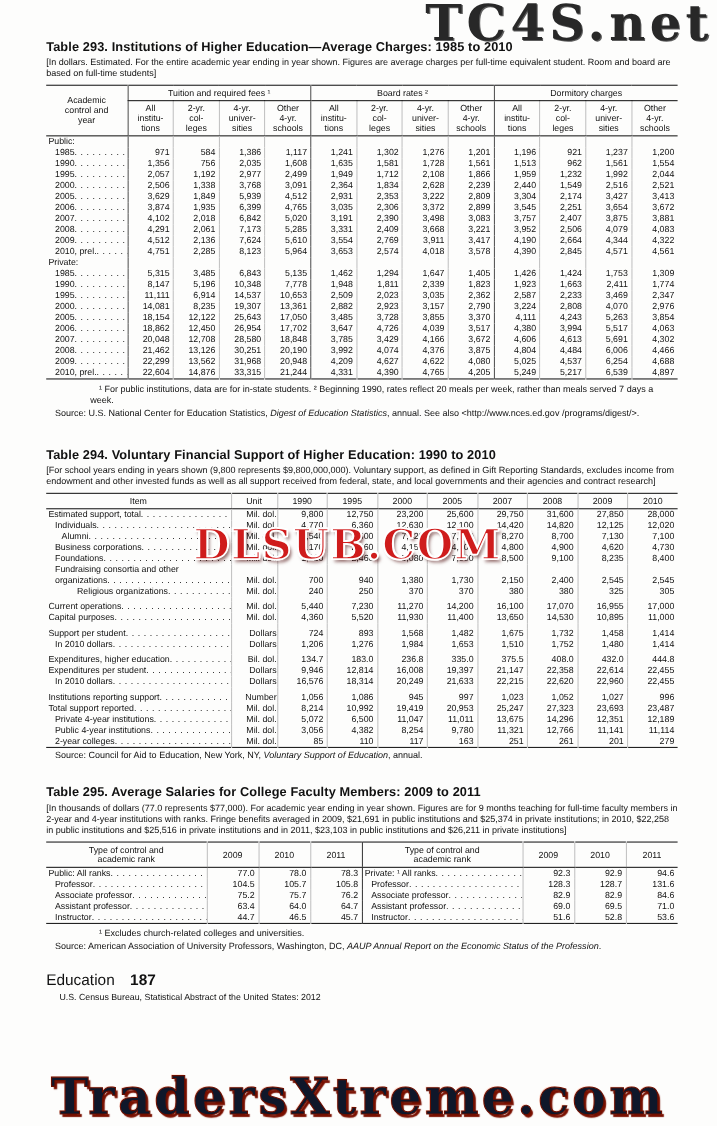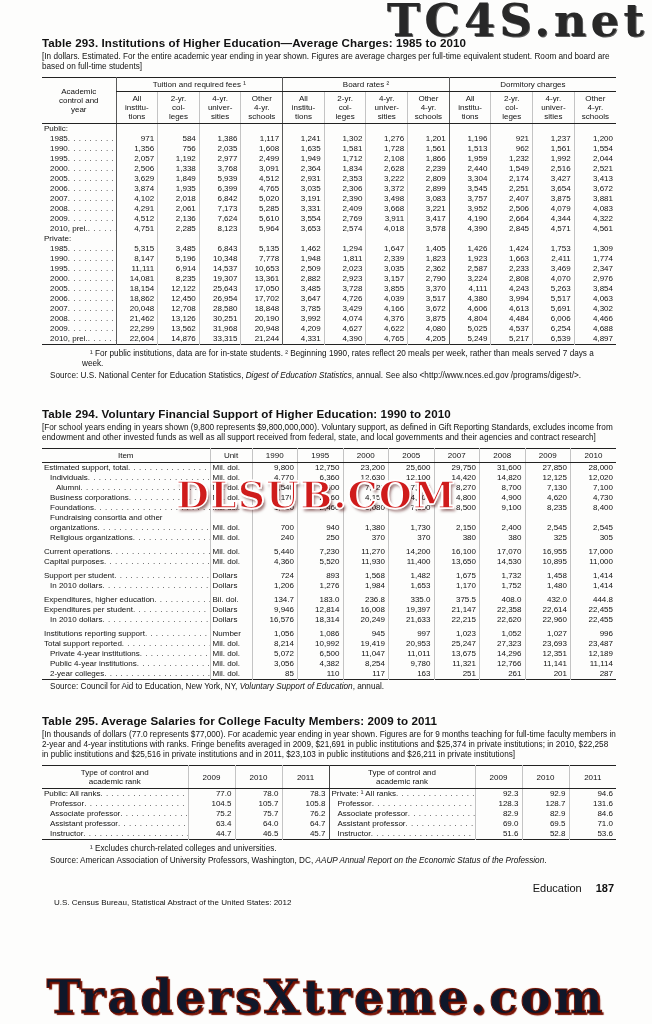--- a/index.html
+++ b/index.html
@@ -21,36 +21,36 @@
 
   thead th { white-space:pre-line; text-align:center; vertical-align:middle;
              line-height:9px; padding:2px 1px; }
   .stubh { border-bottom:1px solid #222; }
   .grph  { border-bottom:1px solid #222; padding:2px 2px; }
   .subhead th { border-bottom:1px solid #222; }
   .t294 thead th, .t295 thead th { border-bottom:1px solid #222;margin-top:40px; }
 
   td { height:10px; line-height:10px; }
   td.num { text-align:right; padding-right:3px; }
-  td.unit { padding-left:2px; white-space:nowrap; overflow:hidden; }
+  td.unit { padding-left:2px; white-space:nowrap; overflow:hidden;text-align:right; }
   tr.sp td { height:4px; line-height:4px; }
 
   .lead { display:flex; white-space:nowrap; overflow:hidden; }
   .lead .lbl { flex:0 0 auto; }
   .lead .dots { flex:1 1 0; min-width:0; overflow:hidden; letter-spacing:.5px; }
 
   .fnote { font-size:8.2px; line-height:10px; margin-top:4px; text-indent:8px;margin-left:40px; }
   .src   { font-size:8.2px; line-height:10px; margin-top:2px; text-indent:8px; }
   .src i, .src .it { font-style:italic; }
 
   .sec294 { margin-top:26px; }
   .sec295 { margin-top:22px; }
 
   .pagefoot { margin-top:16px; }
-  .edu-line { text-align:right; font-size:11px; padding-right:2px; }
+  .edu-line { text-align:left; font-size:14px; padding-right:2px; }
   .edu-line .pg { font-weight:bold; margin-left:14px; }
   .census { font-size:8px; margin-top:4px; padding-left:12px; }
 
   .wm { position:absolute; z-index:10; pointer-events:none; white-space:nowrap;
         font-family:"DejaVu Serif", serif; font-weight:bold; }
   .wm-top { top:-6px; right:4px; font-size:45px; letter-spacing:4px; color:#1b1b1b;
             text-shadow:1px 1px 0 #555; opacity:.94; }
   .wm-mid { top:472px; left:176px; font-size:38px; letter-spacing:1px; color:#cf1c1c;
             -webkit-text-stroke:1.5px #ffffff;
             text-shadow:-1px -1px 0 #fff, 1px -1px 0 #fff, -1px 1px 0 #fff,
@@ -708,21 +708,21 @@
             <td class="num">940</td>
             <td class="num">1,380</td>
             <td class="num">1,730</td>
             <td class="num">2,150</td>
             <td class="num">2,400</td>
             <td class="num">2,545</td>
             <td class="num">2,545</td>
           </tr>
           <tr>
             <td>
-              <div class="lead" style="padding-left: 8px;">
+              <div class="lead" style="padding-left: 8px; margin-left: 20px;">
                 <span class="lbl">Religious organizations</span>
                 <span class="dots"> . . . . . . . . . . . . . . . . . . . . . . . . . . . . . . . . . . . . . . . . . . . . . . . . . . . . . . . . . . . .</span>
               </div>
             </td>
             <td class="unit">Mil. dol.</td>
             <td class="num">240</td>
             <td class="num">250</td>
             <td class="num">370</td>
             <td class="num">370</td>
             <td class="num">380</td>
@@ -810,21 +810,21 @@
               <div class="lead" style="padding-left: 8px;">
                 <span class="lbl">In 2010 dollars</span>
                 <span class="dots"> . . . . . . . . . . . . . . . . . . . . . . . . . . . . . . . . . . . . . . . . . . . . . . . . . . . . . . . . . . . .</span>
               </div>
             </td>
             <td class="unit">Dollars</td>
             <td class="num">1,206</td>
             <td class="num">1,276</td>
             <td class="num">1,984</td>
             <td class="num">1,653</td>
-            <td class="num">1,170</td>
+            <td class="num">1,510</td>
             <td class="num">1,752</td>
             <td class="num">1,480</td>
             <td class="num">1,414</td>
           </tr>
           <tr class="sp">
             <td></td>
             <td class="unit"></td>
             <td class="num"></td>
             <td class="num"></td>
             <td class="num"></td>
@@ -973,21 +973,21 @@
               </div>
             </td>
             <td class="unit">Mil. dol.</td>
             <td class="num">85</td>
             <td class="num">110</td>
             <td class="num">117</td>
             <td class="num">163</td>
             <td class="num">251</td>
             <td class="num">261</td>
             <td class="num">201</td>
-            <td class="num">287</td>
+            <td class="num">279</td>
           </tr>
         </tbody>
     </table>
     <p class="src"><span>Source: Council for Aid to Education, New York, NY, </span><span class="it">Voluntary Support of Education</span><span>, annual.</span></p>
   </section>
 
   <section class="sec295">
     <h2 class="tbl-title">Table 295. Average Salaries for College Faculty Members: 2009 to 2011</h2>
     <p class="tbl-note">[In thousands of dollars (77.0 represents $77,000). For academic year ending in year shown. Figures are for 9 months teaching for full-time faculty members in 2-year and 4-year institutions with ranks. Fringe benefits averaged in 2009, $21,691 in public institutions and $25,374 in private institutions; in 2010, $22,258 in public institutions and $25,516 in private institutions and in 2011, $23,103 in public institutions and $26,211 in private institutions]</p>
     <table class="t295">

